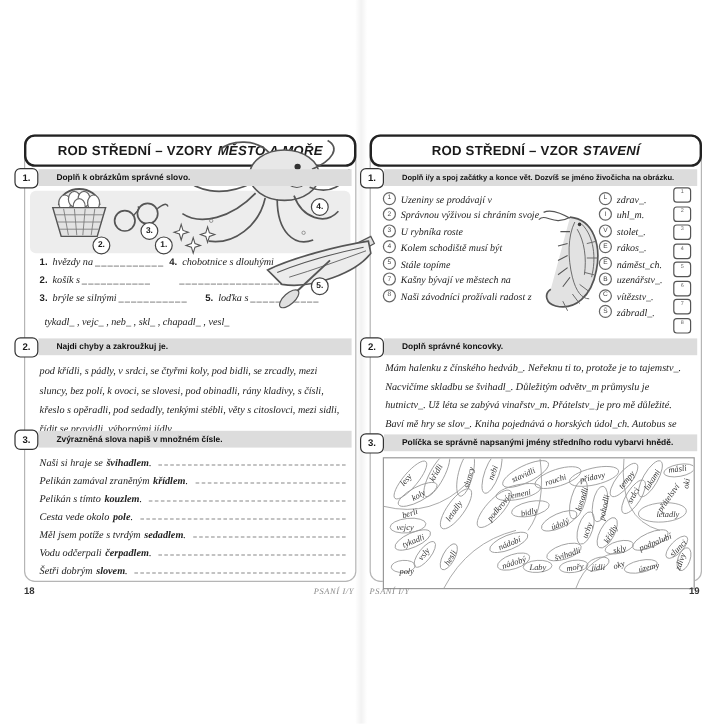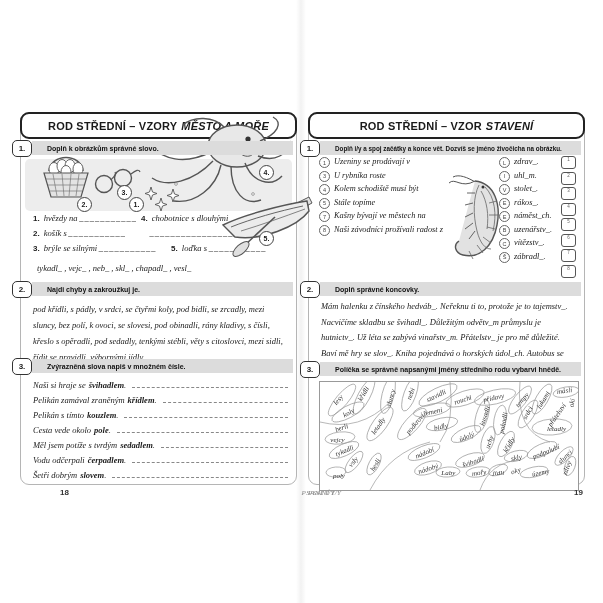--- a/index.html
+++ b/index.html
@@ -27,32 +27,32 @@
   .l-item{position:absolute;font-family:"Liberation Serif",serif;font-style:italic;font-size:8.5px;color:#222;white-space:nowrap;}
   .l-item b{font-style:normal;font-family:"Liberation Sans",sans-serif;font-size:8px;margin-right:2px;}
   .blankchars{color:#555;letter-spacing:1px;font-weight:bold;}
   .para{position:absolute;left:12px;right:10px;font-family:"Liberation Serif",serif;font-style:italic;
     font-size:8.5px;line-height:16px;color:#222;}
   .ex3-lines{position:absolute;left:12px;right:8px;}
   .ex3-line{display:flex;align-items:baseline;height:15px;font-family:"Liberation Serif",serif;font-style:italic;font-size:8.5px;color:#222;}
   .ex3-line .bold{font-weight:bold;margin-left:3px;}
   .ex3-line .blank{flex:1;border-bottom:1px dashed #888;margin-left:6px;height:10px;}
   .r1-col{position:absolute;}
-  .r1-row{display:flex;align-items:flex-start;height:13.5px;font-family:"Liberation Serif",serif;font-style:italic;font-size:8.3px;color:#222;white-space:nowrap;}
+  .r1-row{display:flex;align-items:flex-end;height:13.5px;font-family:"Liberation Serif",serif;font-style:italic;font-size:8.3px;color:#222;white-space:nowrap;}
   .cnum{width:9px;height:9px;min-width:9px;border:1px solid #666;border-radius:50%;margin-right:4px;
     font-family:"Liberation Sans",sans-serif;font-style:normal;font-size:5.5px;color:#444;
     display:inline-flex;align-items:center;justify-content:center;}
   .abox{width:13px;height:11px;border:1px solid #555;border-radius:3px;margin-bottom:2.5px;
     font-size:4.5px;color:#666;text-align:center;line-height:5px;font-family:"Liberation Sans",sans-serif;}
   .mosaic{position:absolute;left:10px;width:258px;height:108px;border:1px solid #999;background:#fff;overflow:hidden;}
   .mosaic svg{position:absolute;left:0;top:0;}
   .mword{position:absolute;font-family:"Liberation Serif",serif;font-style:italic;font-size:7px;color:#333;
     white-space:nowrap;transform-origin:center;}
   .footer{position:absolute;width:275px;display:flex;justify-content:space-between;align-items:baseline;top:488px;}
-  #footer-left{left:20px;margin-left:40px;} #footer-right{left:308px;}
+  #footer-left{left:20px;} #footer-right{left:308px;}
   .pg-num{font-weight:bold;font-size:8px;color:#333;}
   .pg-label{font-family:Liberation Serif, serif;font-style:italic;font-size:7px;color:#888;letter-spacing:.5px;}
   .illu{position:absolute;z-index:1;}
 </style>
 </head>
 <body>
 
 <div class="gutter"></div>
 
 <section>
@@ -219,20 +219,24 @@
       <span class="em">STAVENÍ</span>
     </div>
 
     <div class="ex-badge" style="top:27px">1.</div>
     <div class="instr" style="top:28px;font-size:6.3px">Doplň i/y a spoj začátky a konce vět. Dozvíš se jméno živočicha na obrázku.</div>
 
     <div class="r1-col" style="left:10px;top:44px;width:180px" id="r1-starts">
         <div class="r1-row">
           <span class="cnum">1</span>
           <span class="rtext">Uzeniny se prodávají v</span>
+        </div>
+        <div class="r1-row">
+          <span class="cnum">2</span>
+          <span class="rtext">Správnou výživou si chráním svoje</span>
         </div>
         <div class="r1-row">
           <span class="cnum">3</span>
           <span class="rtext">U rybníka roste</span>
         </div>
         <div class="r1-row">
           <span class="cnum">4</span>
           <span class="rtext">Kolem schodiště musí být</span>
         </div>
         <div class="r1-row">

